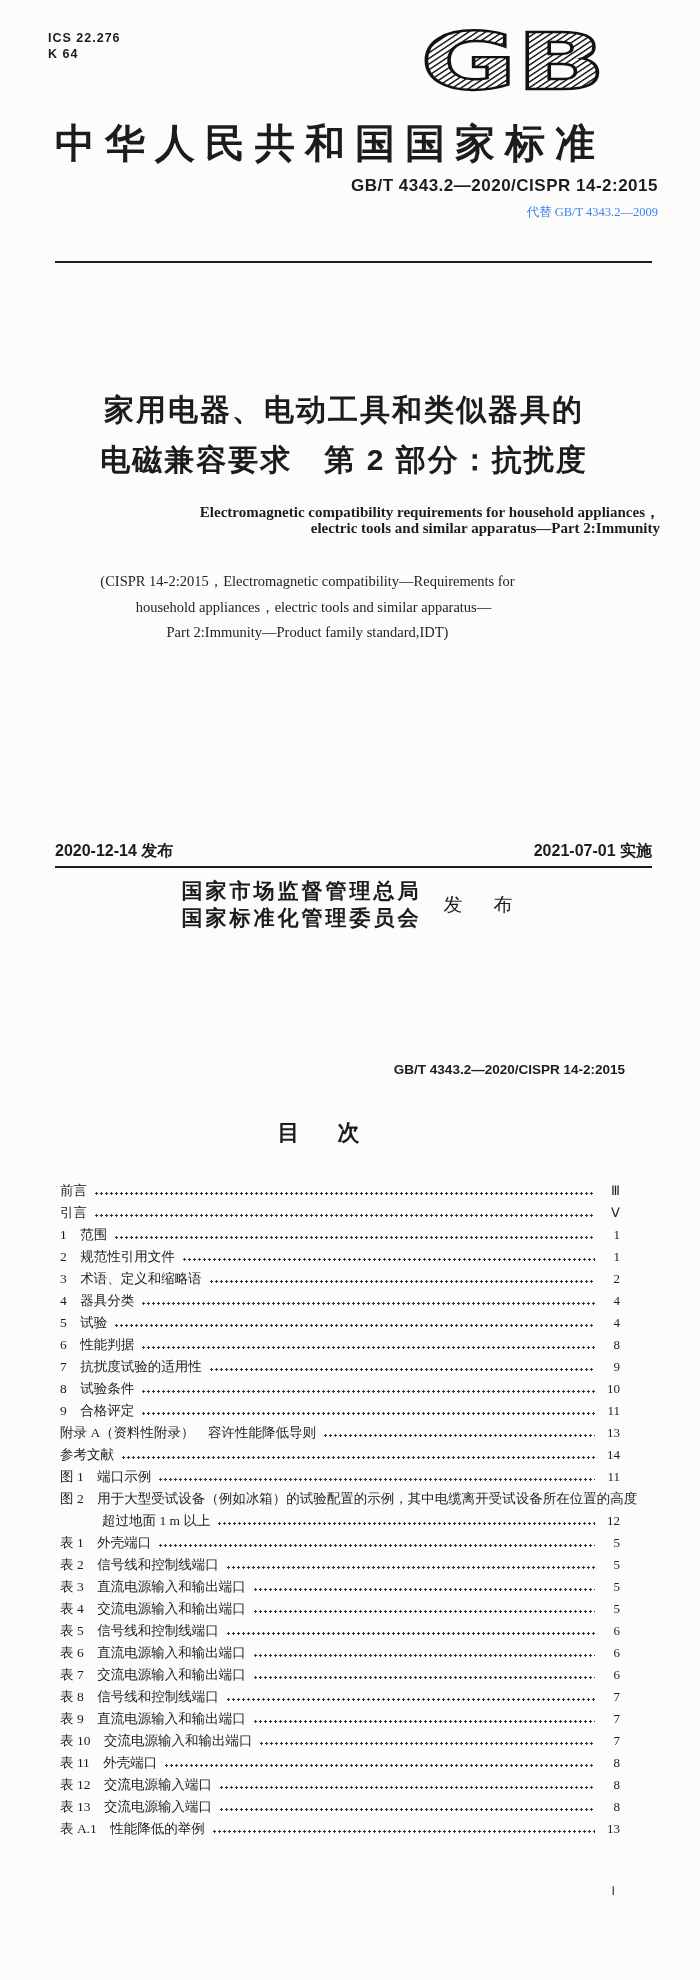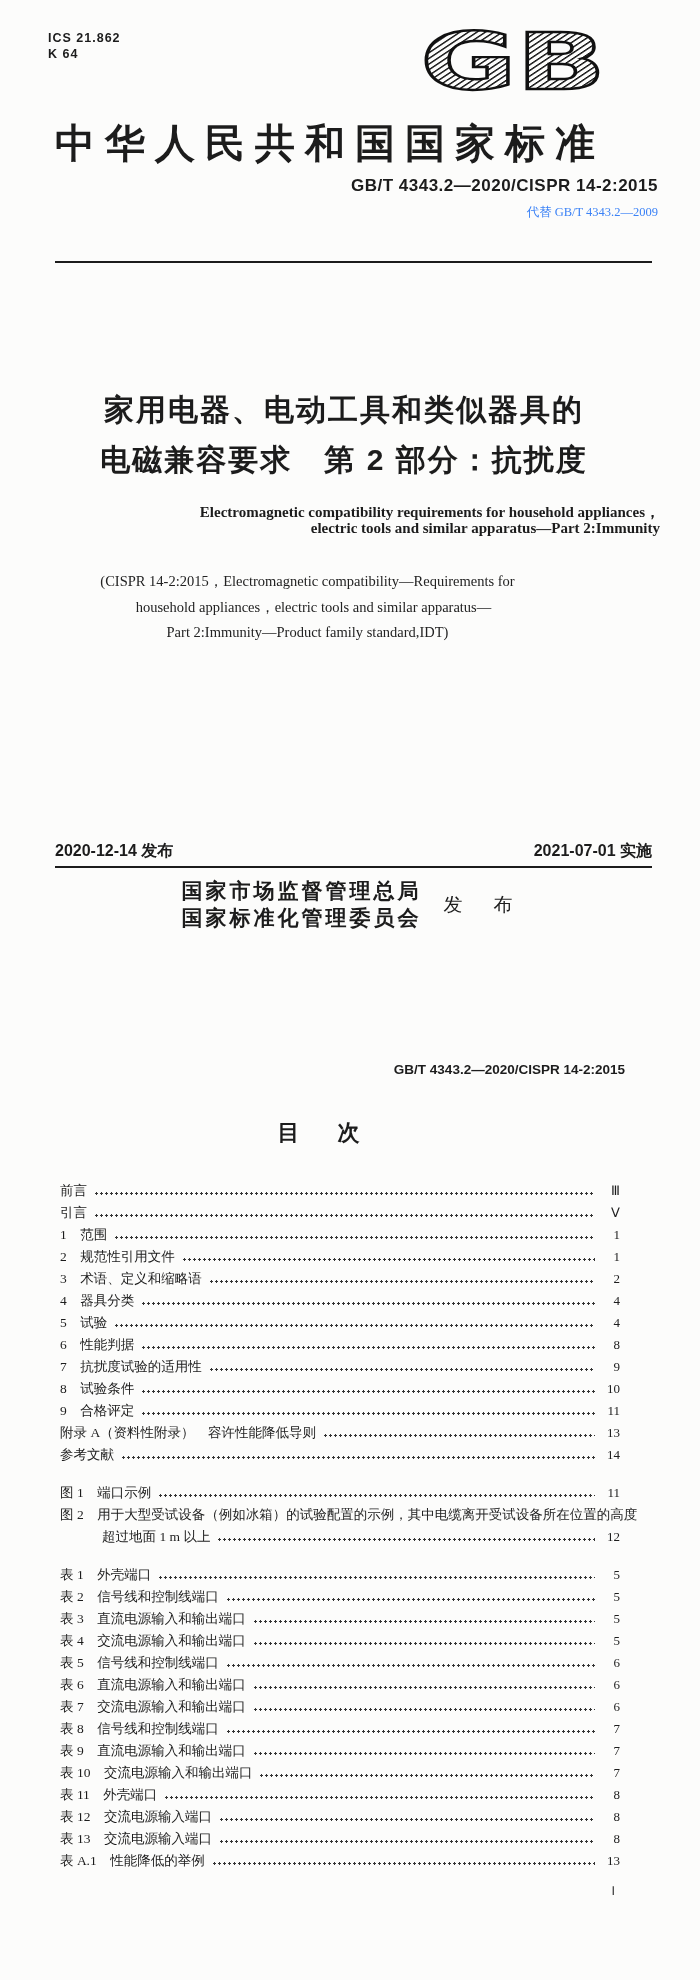--- a/index.html
+++ b/index.html
@@ -49,35 +49,35 @@
     line-height:27px; text-align:justify; }
   .issue-label { font-weight:normal; font-size:19px; letter-spacing:6px; }
 
   
   .p2-header { right:75px; top:1062px; font-weight:bold; font-size:13.5px;
     font-family:"Liberation Sans", sans-serif; }
   .toc-title { left:0; top:1118px; width:645px; text-align:center;
     font-weight:bold; font-size:22px; letter-spacing:8px; }
   .toc-list { left:60px; top:1180px; width:560px; font-size:13.5px; }
   .toc-row { display:flex; align-items:baseline; height:22px; line-height:22px; }
-  .toc-row.gap { margin-top:16px; }
+  .toc-row.gap { }
   .toc-row.indent { padding-left:42px; }
   .toc-text { white-space:nowrap; }
   .toc-dots { flex:1; margin:0 5px 0 7px; height:22px; align-self:center;
     background-image:radial-gradient(circle, #333 1px, rgba(0,0,0,0) 1.3px);
     background-size:5px 5px; background-repeat:repeat-x; background-position:0 11px; }
   .toc-page { min-width:20px; text-align:right; font-size:13px; }
   .toc-row.no-page .toc-dots { background:none; }
   .page-roman { right:85px; top:1884px; font-size:12px; color:#333; }
 </style>
 </head>
 <body>
 
 <div class="abs ics-block">
-  <div>ICS 21.862</div>
+  <div>ICS 22.276</div>
   <div>K 64</div>
 </div>
 
 <div class="abs gb-logo">
   <svg width="296" height="76" viewBox="0 0 296 76" aria-hidden="true">
     <defs>
       <pattern id="hatch" width="4" height="4" patternUnits="userSpaceOnUse" patternTransform="rotate(45)">
         <rect width="4" height="4" fill="#fdfdfc"></rect>
         <line x1="0" y1="0" x2="0" y2="4" stroke="#111" stroke-width="2.4"></line>
       </pattern>

